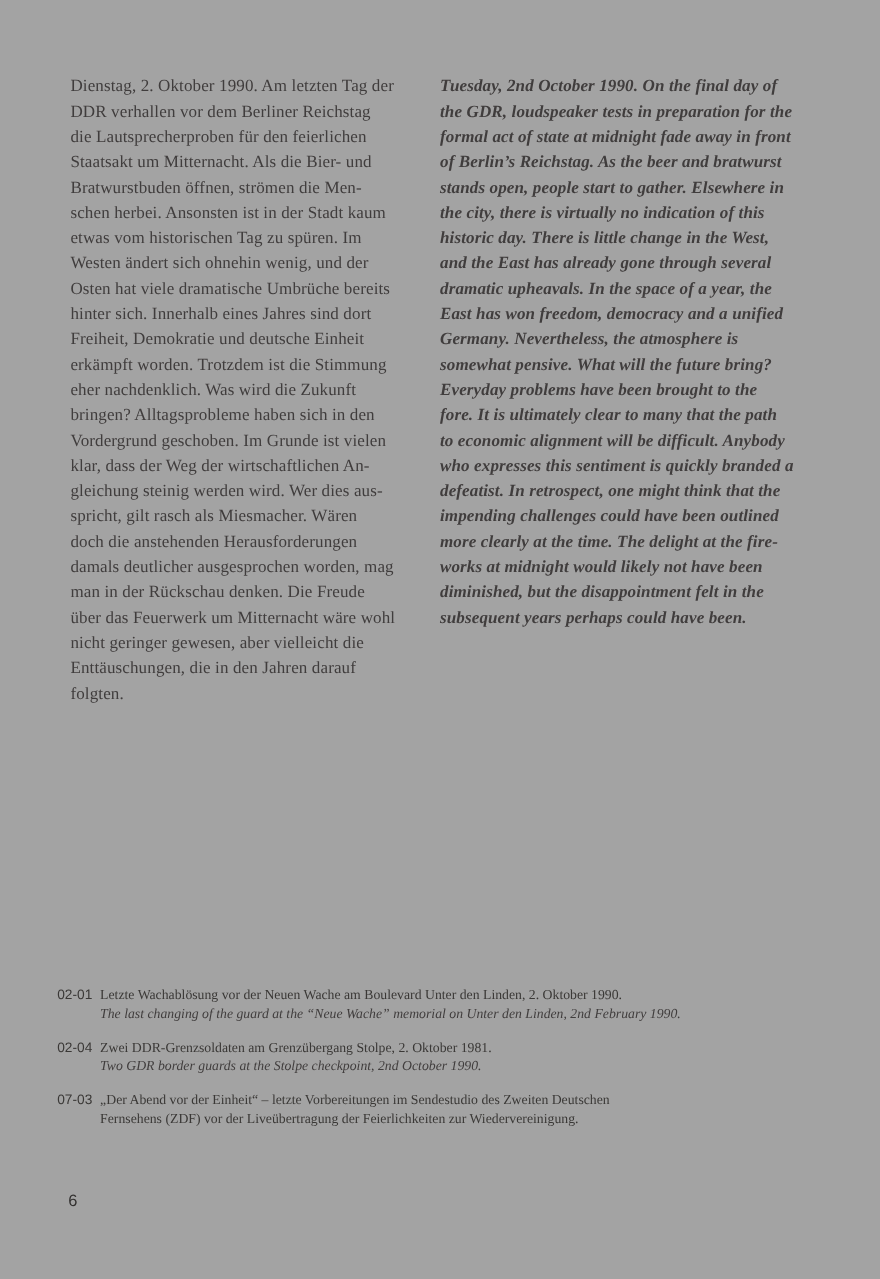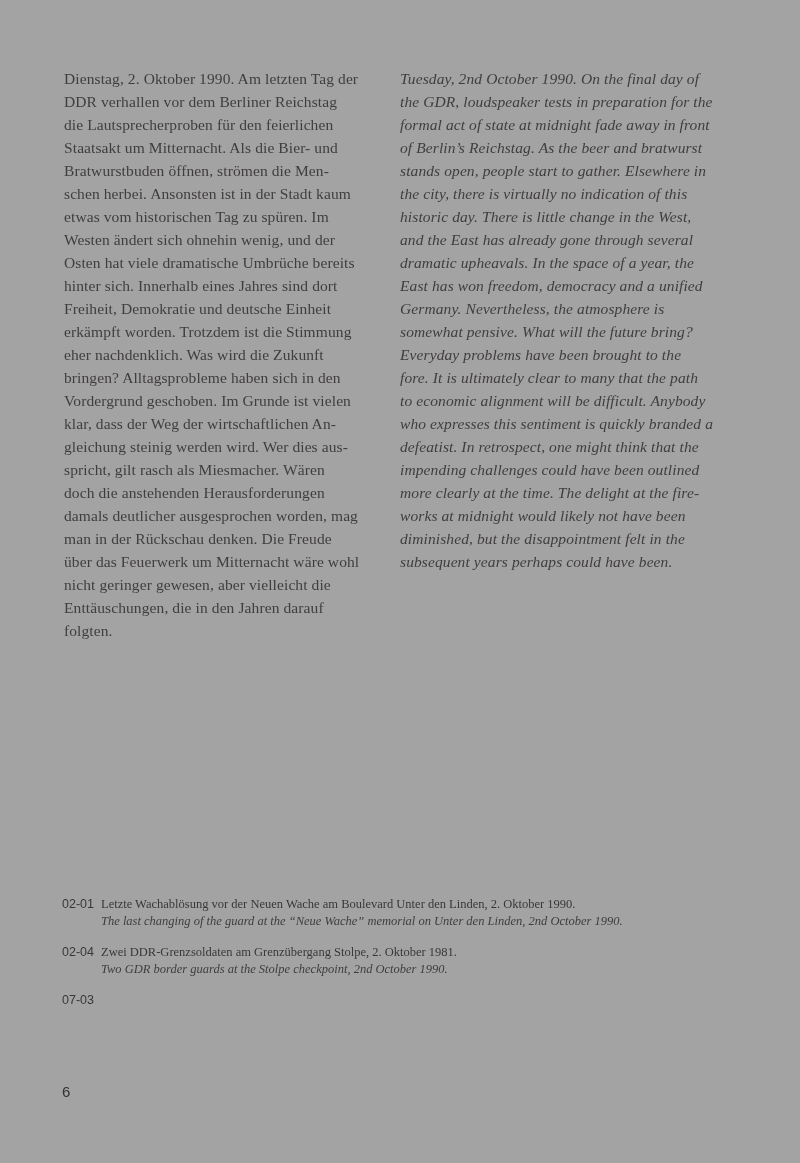--- a/index.html
+++ b/index.html
@@ -24,24 +24,25 @@
     line-height: 23px;
     color: #403d3d;
     letter-spacing: 0.1px;
   }
   .body-col.left {
     left: 64px;
   }
   .body-col.right {
     left: 400px;
     font-style: italic;
+    font-weight: bold;
   }
   .captions {
     position: absolute;
-    left: 62px;
+    left: 52px;
     top: 896px;
     width: 660px;
   }
   .caption-row {
     display: flex;
     margin-bottom: 14px;
     font-size: 12.5px;
     line-height: 17px;
   }
   .cap-id {
@@ -122,35 +123,37 @@
 works at midnight would likely not have been
 diminished, but the disappointment felt in the
 subsequent years perhaps could have been.</div>
 
   <div class="captions">
 
     <div class="caption-row">
       <div class="cap-id">02-01</div>
       <div class="cap-text">
         <div class="cap-de">Letzte Wachablösung vor der Neuen Wache am Boulevard Unter den Linden, 2. Oktober 1990.</div>
-        <div class="cap-en">The last changing of the guard at the “Neue Wache” memorial on Unter den Linden, 2nd October 1990.</div>
+        <div class="cap-en">The last changing of the guard at the “Neue Wache” memorial on Unter den Linden, 2nd February 1990.</div>
       </div>
     </div>
 
     <div class="caption-row">
       <div class="cap-id">02-04</div>
       <div class="cap-text">
         <div class="cap-de">Zwei DDR-Grenzsoldaten am Grenzübergang Stolpe, 2. Oktober 1981.</div>
         <div class="cap-en">Two GDR border guards at the Stolpe checkpoint, 2nd October 1990.</div>
       </div>
     </div>
 
     <div class="caption-row">
       <div class="cap-id">07-03</div>
       <div class="cap-text">
+        <div class="cap-de">„Der Abend vor der Einheit“ – letzte Vorbereitungen im Sendestudio des Zweiten Deutschen
+Fernsehens (ZDF) vor der Liveübertragung der Feierlichkeiten zur Wiedervereinigung.</div>
       </div>
     </div>
 
   </div>
 
   <div class="page-number">6</div>
 
 </div>
 
 </body></html>

